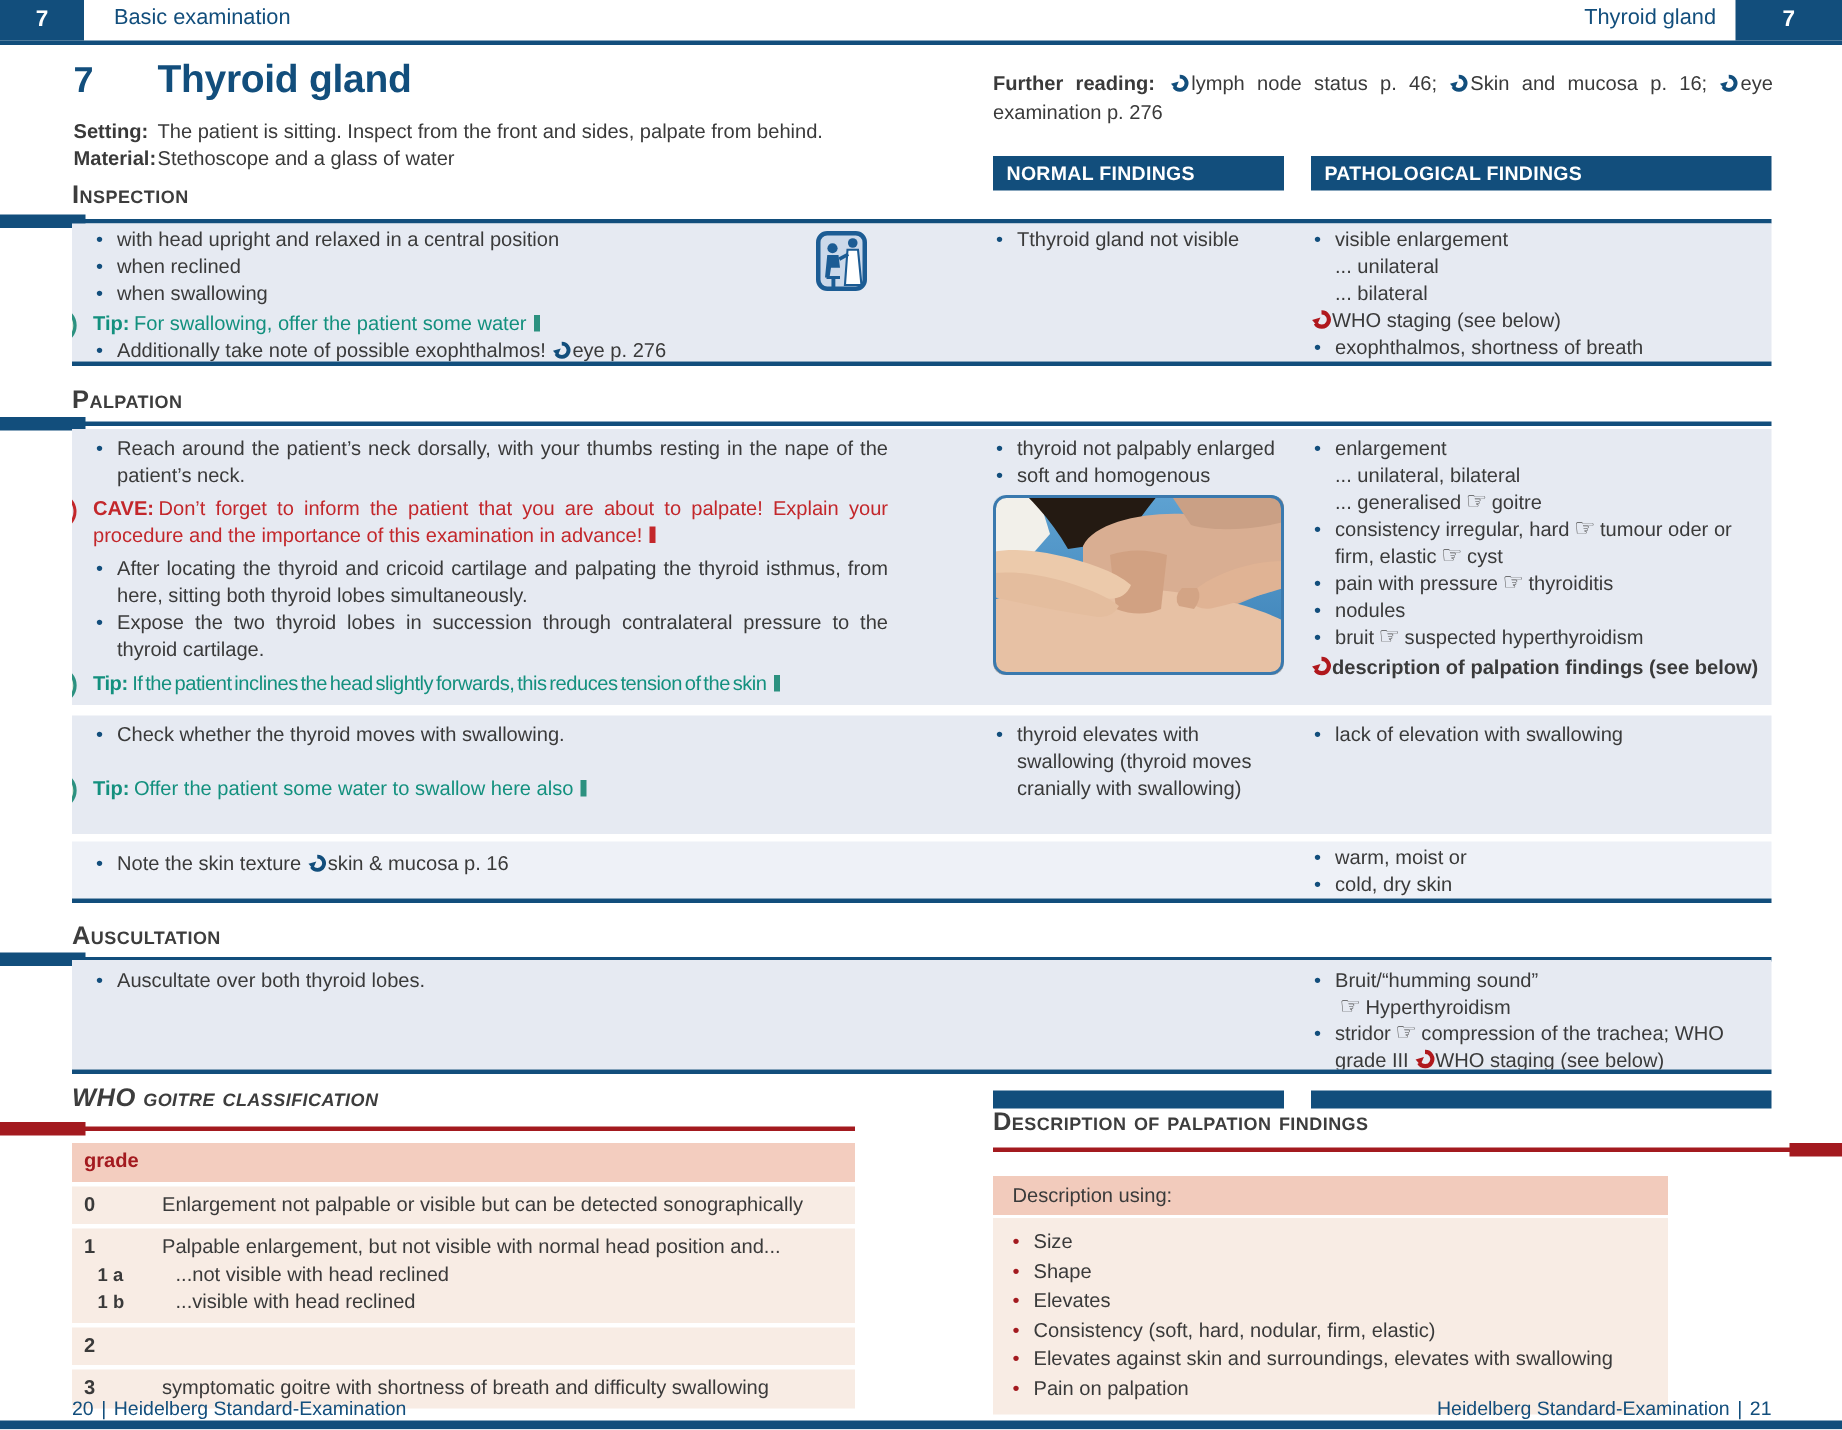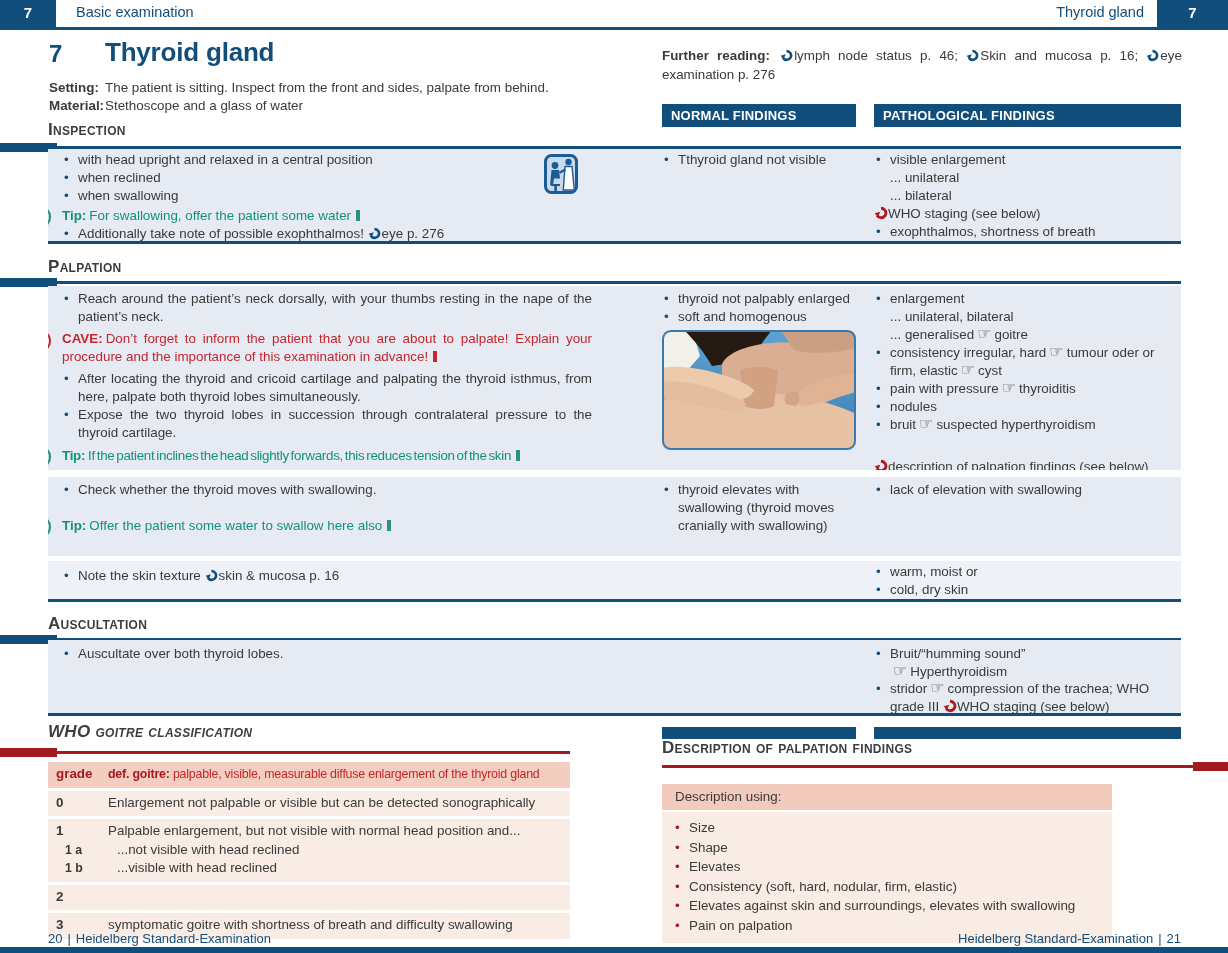--- a/index.html
+++ b/index.html
@@ -186,21 +186,21 @@
   <div class="ruletab" style="left:0;top:278px;width:57px;"></div>
   <div class="rule" style="left:0;top:281px;width:1181px;"></div>
 
   <div class="band" style="top:286px;height:184px;">
     <div class="col-l" style="padding-top:4px;">
       <div class="bl"><span class="dot">•</span><span>Reach around the patient’s neck dorsally, with your thumbs resting in the nape of the patient’s neck.</span></div>
       <div class="caveline">
         <span class="cave-ic">!</span>
         <b>CAVE:</b><span>Don’t forget to inform the patient that you are about to palpate! Explain your procedure and the importance of this examination in advance!</span><span class="endbar red"></span>
       </div>
-      <div class="bl" style="margin-top:4px;"><span class="dot">•</span><span>After locating the thyroid and cricoid cartilage and palpating the thyroid isthmus, from here, palpate both thyroid lobes simultaneously.</span></div>
+      <div class="bl" style="margin-top:4px;"><span class="dot">•</span><span>After locating the thyroid and cricoid cartilage and palpating the thyroid isthmus, from here, sitting both thyroid lobes simultaneously.</span></div>
       <div class="bl"><span class="dot">•</span><span>Expose the two thyroid lobes in succession through contralateral pressure to the thyroid cartilage.</span></div>
       <div class="tipline tight" style="margin-top:5px;">
         <span class="margin-ic"><svg viewBox="0 0 26 26" width="26" height="26">
               <circle cx="13" cy="13" r="11" fill="#dcead9" stroke="#2c9180" stroke-width="2.2"></circle>
               <text x="13" y="18" font-size="13" text-anchor="middle" fill="#1b7a6c">☝</text>
             </svg></span>
         <b>Tip:</b><span>If the patient inclines the head slightly forwards, this reduces tension of the skin</span><span class="endbar teal"></span>
       </div>
     </div>
     <div class="col-n" style="padding-top:4px;">
@@ -235,21 +235,21 @@
       </div>
     </div>
     <div class="col-p" style="padding-top:4px;">
       <div class="bl"><span class="dot">•</span><span>enlargement</span></div>
       <div class="sub">... unilateral, bilateral</div>
       <div class="sub"><span>... generalised</span><span class="hand">☞</span><span>goitre</span></div>
       <div class="bl"><span class="dot">•</span><span>consistency irregular, hard</span><span class="hand">☞</span><span>tumour oder</span> <span>or firm, elastic</span><span class="hand">☞</span><span>cyst</span></div>
       <div class="bl"><span class="dot">•</span><span>pain with pressure</span><span class="hand">☞</span><span>thyroiditis</span></div>
       <div class="bl"><span class="dot">•</span><span>nodules</span></div>
       <div class="bl"><span class="dot">•</span><span>bruit</span><span class="hand">☞</span><span>suspected hyperthyroidism</span></div>
-      <div class="sub" style="padding-left:0;margin-top:24px;"><span class="circ red-ic"><svg viewBox="0 0 20 20" width="14" height="14">
+      <div class="sub" style="padding-left:0;margin-top:2px;font-weight:bold;"><span class="circ red-ic"><svg viewBox="0 0 20 20" width="14" height="14">
               <path d="M10 3.2 A 6.8 6.8 0 1 1 4.4 13.6" fill="none" stroke="currentColor" stroke-width="4"></path>
               <path d="M1 10.4 L9 8.2 L5.6 15.8 Z" fill="currentColor"></path>
             </svg></span><span>description of palpation findings (see below)</span></div>
     </div>
   </div>
 
   <div class="band" style="top:477px;height:79px;">
     <div class="col-l" style="padding-top:4px;">
       <div class="bl"><span class="dot">•</span><span>Check whether the thyroid moves with swallowing.</span></div>
       <div class="tipline" style="margin-top:18px;">
@@ -304,21 +304,20 @@
   </div>
   <div class="rule" style="left:48px;top:713px;width:1133px;"></div>
 
   <div class="sect" style="left:48px;top:722px;font-style:italic;">WHO goitre classification</div>
   <div class="ruletab red" style="left:0;top:748px;width:57px;"></div>
   <div class="rule red" style="left:0;top:751px;width:570px;"></div>
 
   <div class="who">
     <div class="wrow head">
       <span class="wgrade dr">grade</span>
-      <span class="wtext whead-text"><span class="dr">def. goitre:</span> <span class="rd">palpable, visible, measurable diffuse enlargement of the thyroid gland</span></span>
     </div>
     <div class="wrow">
       <span class="wgrade">0</span>
       <span class="wtext">Enlargement not palpable or visible but can be detected sonographically</span>
     </div>
     <div class="wrow" style="display:block;">
       <div class="wline">
           <span class="wgrade">1</span>
           <span class="wtext">Palpable enlargement, but not visible with normal head position and...</span>
         </div>

